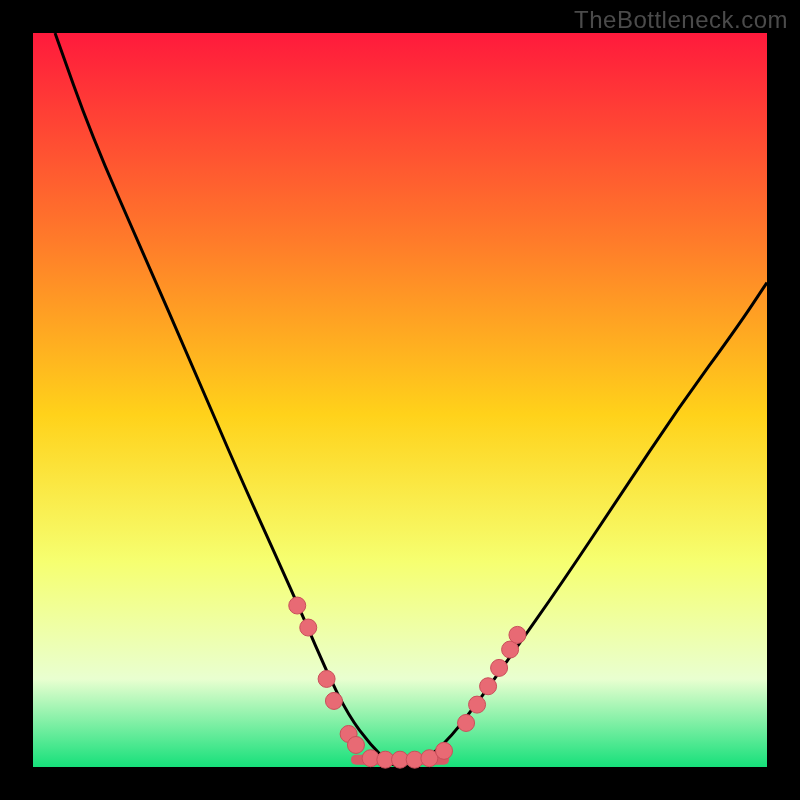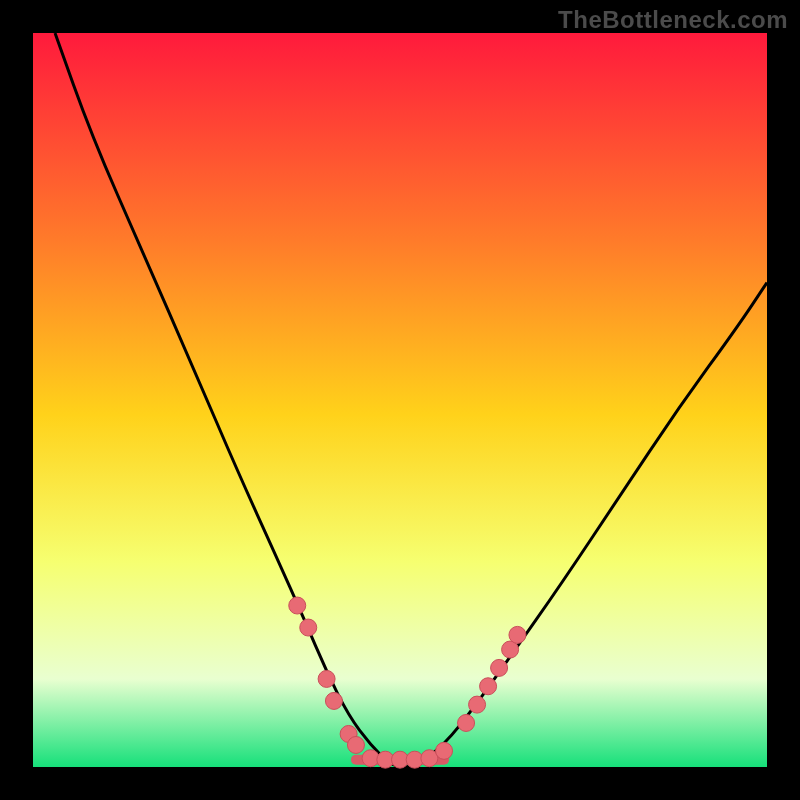--- a/index.html
+++ b/index.html
@@ -16,21 +16,21 @@
     width: 800px;
     height: 800px;
     background: #000;
   }
   .watermark {
     position: absolute;
     top: 6px;
     right: 12px;
     color: #4b4b4b;
     font-size: 24px;
-    font-weight: bold;
+    font-weight: normal;
     letter-spacing: 0.5px;
     user-select: none;
   }
   svg {
     display: block;
   }
 </style>
 </head>
 <body>
 

